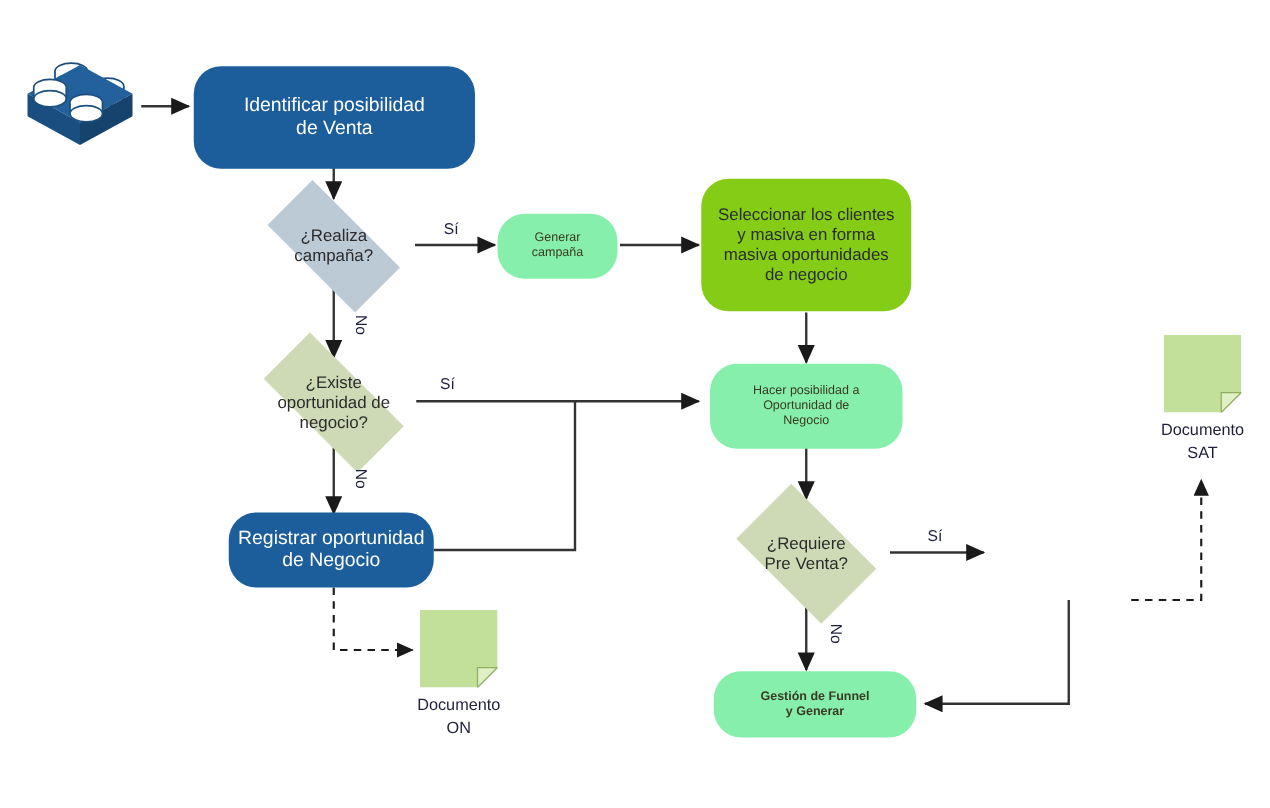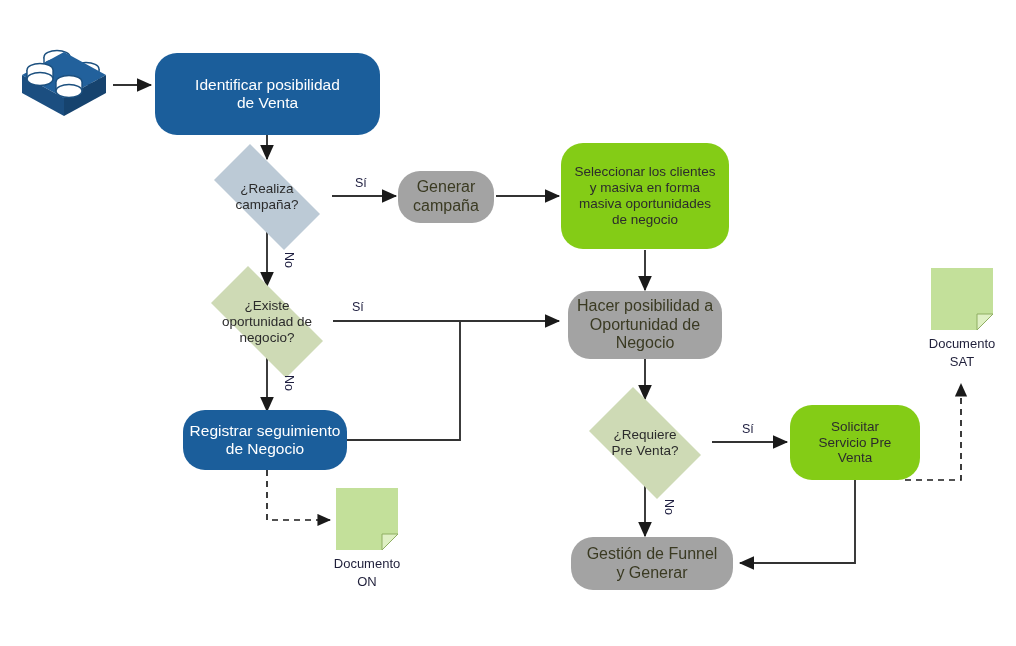--- a/index.html
+++ b/index.html
@@ -16,21 +16,21 @@
     position:absolute;
     display:flex;align-items:center;justify-content:center;
     text-align:center;
     box-sizing:border-box;
     line-height:1.18;
   }
 
   
   .proc{border-radius:22px;}
   .proc.dark{background:#1B5E9B;color:#ffffff;font-size:15.5px;}
-  .proc.lime{background:#a3a3a3;color:#3a3a22;font-size:16px;}
+  .proc.lime{background:#86efac;color:#3a3a22;font-size:10px;}
   .proc.steel{background:#84cc16;color:#2c2c2c;font-size:13.5px;}
 
   
   .dia{background:transparent;}
   .dia .shape{
     position:absolute;left:0;top:0;width:100%;height:100%;
     transform:rotate(45deg) scale(.707);
   }
   .dia .txt{position:relative;z-index:2;font-size:13.5px;color:#2b2b2b;width:100%;}
   .dia.blue .shape{background:#BCCAD6;}
@@ -170,50 +170,43 @@
     <div class="shape"></div>
     <div class="txt">
       <span>¿Existe</span><br>
       <span>oportunidad de</span><br>
       <span>negocio?</span>
     </div>
   </div>
 
   <div class="node proc dark" style="left:183px;top:410px;width:164px;height:60px;">
     <span>
-      <span>Registrar seguimiento</span><br>
+      <span>Registrar oportunidad</span><br>
       <span>de Negocio</span>
     </span>
   </div>
 
   <div class="node proc lime" style="left:568px;top:291px;width:154px;height:68px;">
     <span>
       <span>Hacer posibilidad a</span><br>
       <span>Oportunidad de</span><br>
       <span>Negocio</span>
     </span>
   </div>
 
   <div class="node dia sage" style="left:577px;top:399px;width:136px;height:88px;">
     <div class="shape"></div>
     <div class="txt">
       <span>¿Requiere</span><br>
       <span>Pre Venta?</span>
     </div>
   </div>
 
-  <div class="node proc steel" style="left:790px;top:405px;width:130px;height:75px;">
-    <span>
-      <span>Solicitar</span><br>
-      <span>Servicio Pre</span><br>
-      <span>Venta</span>
-    </span>
-  </div>
-
-  <div class="node proc lime" style="left:571px;top:537px;width:162px;height:53px;">
+
+  <div class="node proc lime" style="left:571px;top:537px;width:162px;height:53px;font-weight:bold;">
     <span>
       <span>Gestión de Funnel</span><br>
       <span>y Generar</span>
     </span>
   </div>
 
   <div class="doc" style="left:336px;top:488px;width:62px;height:62px;">
     <div class="page">
       <svg width="62" height="62" viewBox="0 0 62 62" xmlns="http://www.w3.org/2000/svg">
         <path d="M0,0 L62,0 L62,46 L46,62 L0,62 Z" fill="#C3E09A"></path>

